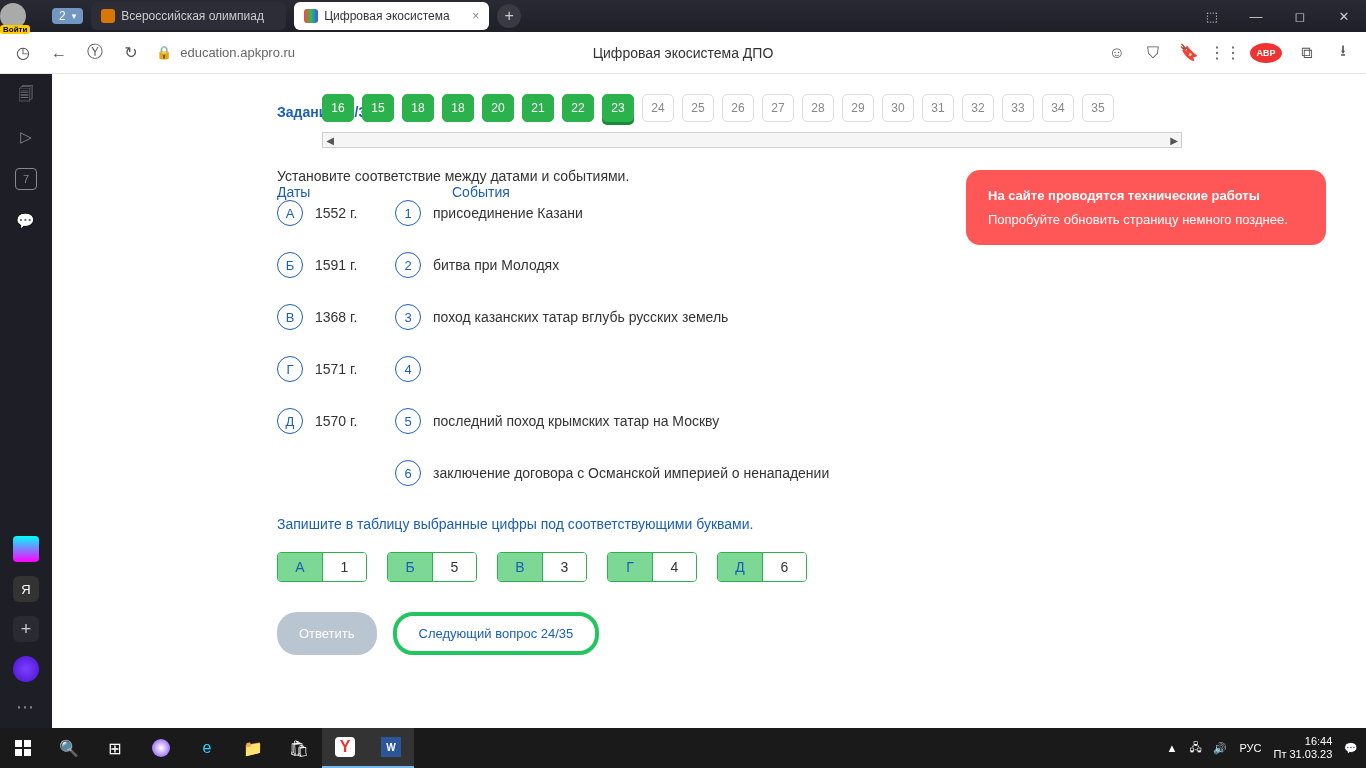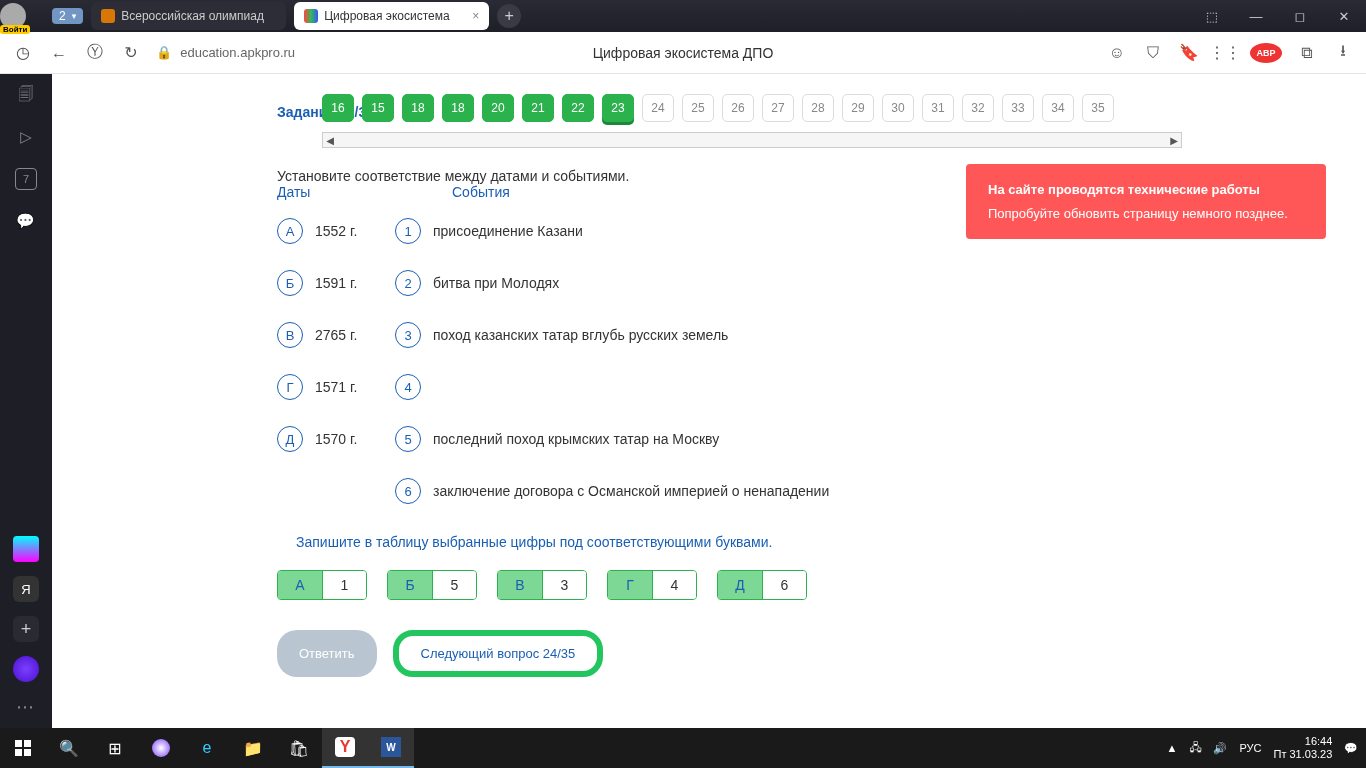--- a/index.html
+++ b/index.html
@@ -36,37 +36,37 @@
 .content{flex:1;background:#fff;overflow-y:auto;overflow-x:auto;position:relative;padding:20px 40px 40px 170px}
 .task-header{color:#1a5fb4;font-weight:bold;font-size:14px;position:absolute;left:225px;top:30px}
 .q-nav{display:flex;gap:8px;margin-bottom:10px;position:relative;left:100px}
 .q-btn{width:32px;height:28px;border-radius:5px;display:flex;align-items:center;justify-content:center;font-size:12px;border:1px solid #ddd;background:#fff;color:#888}
 .q-btn.done{background:#2bb24c;color:#fff;border-color:#2bb24c}
 .q-btn.current{background:#2bb24c;color:#fff;border-color:#2bb24c;box-shadow:0 3px 0 #1a8a39}
 .hscroll{height:16px;border:1px solid #ccc;background:#f5f5f5;margin:10px 0 20px 100px;position:relative;width:860px}
 .hscroll .ar{position:absolute;width:14px;height:14px;top:0;font-size:10px;color:#555;display:flex;align-items:center;justify-content:center}
 .hscroll .ar.l{left:0}.hscroll .ar.r{right:0}
 .instruction{font-size:14px;color:#333;margin-bottom:0;margin-left:55px}
-.cols-header{display:flex;margin-bottom:18px;margin-left:55px}
+.cols-header{display:flex;margin-left:55px}
 .col-h{color:#1a5fb4;font-size:14px}
 .col-h.dates{width:120px}
 .rows{margin-left:55px}
 .row{display:flex;align-items:center;margin-bottom:26px}
 .circ{width:26px;height:26px;border:1px solid #1a5fb4;border-radius:50%;display:flex;align-items:center;justify-content:center;color:#1a5fb4;font-size:13px;margin-right:12px}
 .date-val{width:80px;font-size:14px;color:#333}
 .event-text{font-size:14px;color:#333}
-.instruction2{color:#1a5fb4;font-size:14px;margin:30px 0 20px 74px}
+.instruction2{color:#1a5fb4;font-size:14px;margin:30px 0 20px 55px}
 .answer-row{display:flex;gap:20px;margin-left:55px;margin-bottom:30px}
 .ans-pair{display:flex;border:1px solid #2bb24c;border-radius:4px;overflow:hidden}
 .ans-l{background:#7dd896;color:#1a5fb4;width:44px;height:28px;display:flex;align-items:center;justify-content:center;font-size:14px}
 .ans-r{background:#fff;color:#333;width:44px;height:28px;display:flex;align-items:center;justify-content:center;font-size:14px;border-left:1px solid #2bb24c}
 .buttons{display:flex;gap:16px;margin-left:55px}
 .btn-answer{background:#b9c5d1;color:#fff;border:none;border-radius:20px;padding:10px 22px;font-size:13px}
-.btn-next{background:#fff;color:#1a5fb4;border:6px solid #22c55e;border-radius:20px;padding:10px 22px;font-size:13px}
-.toast{position:absolute;right:40px;top:90px;background:#ff5757;color:#fff;border-radius:4px;padding:16px 22px;width:360px;font-size:13px;line-height:1.5}
+.btn-next{background:#fff;color:#1a5fb4;border:4px solid #22c55e;border-radius:20px;padding:10px 22px;font-size:13px}
+.toast{position:absolute;right:40px;top:96px;background:#ff5757;color:#fff;border-radius:14px;padding:16px 22px;width:360px;font-size:13px;line-height:1.5}
 .toast-title{font-weight:bold;margin-bottom:4px}
 .taskbar{position:fixed;bottom:0;left:0;right:0;height:40px;background:#1a1a1a;display:flex;align-items:center}
 .tb-btn{width:46px;height:40px;display:flex;align-items:center;justify-content:center;color:#fff;font-size:16px}
 .tb-active{border-bottom:2px solid #76b9ed;background:#333}
 .tb-right{margin-left:auto;display:flex;align-items:center;color:#fff;font-size:11px;gap:12px;padding-right:8px}
 .tb-time{text-align:right;line-height:1.2}
 .win-icon{width:16px;height:16px;display:inline-block}
 </style>
 </head>
 <body>
@@ -177,21 +177,21 @@
           <div class="event-text">присоединение Казани</div>
         </div>
    <div class="row">
           <div class="circ">Б</div>
           <div class="date-val">1591 г.</div>
           <div class="circ">2</div>
           <div class="event-text">битва при Молодях</div>
         </div>
    <div class="row">
           <div class="circ">В</div>
-          <div class="date-val">2765 г.</div>
+          <div class="date-val">1368 г.</div>
           <div class="circ">3</div>
           <div class="event-text">поход казанских татар вглубь русских земель</div>
         </div>
    <div class="row">
           <div class="circ">Г</div>
           <div class="date-val">1571 г.</div>
           <div class="circ">4</div>
         </div>
    <div class="row">
           <div class="circ">Д</div>

